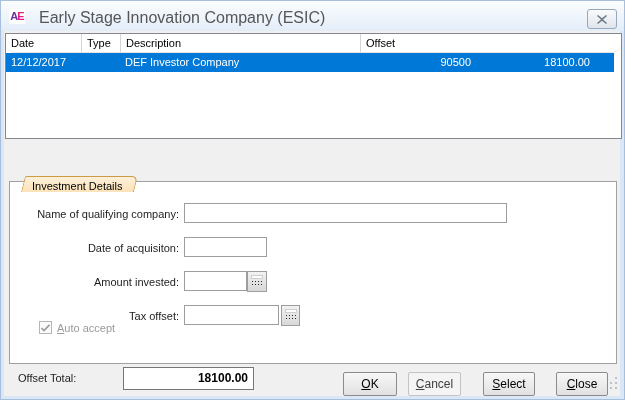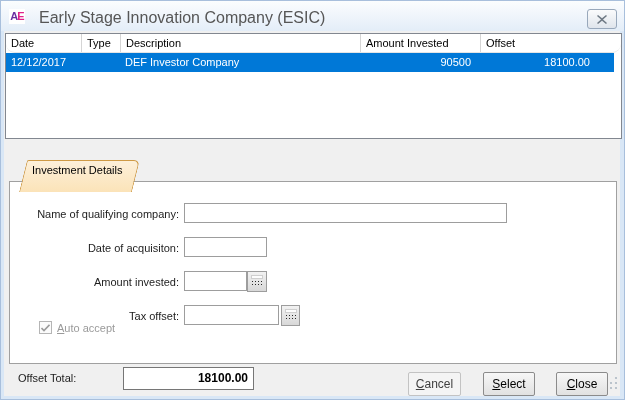--- a/index.html
+++ b/index.html
@@ -55,21 +55,21 @@
   .c2 { width:39px; }
   .c3 { width:240px; }
   .c4 { width:120px; }
   .c5 { flex:1; }
   .num { text-align:right; padding-left:0 !important; }
   .lv-row .c4.num { padding-right:9px; }
   .lv-row .c5.num { padding-right:24px; }
 
   
   .tab {
-    position:absolute; left:22px; top:159px; width:113px; height:32px; z-index:3;
+    position:absolute; left:22px; top:175px; width:113px; height:16px; z-index:3;
     cursor:default;
   }
   .tab::before {
     content:""; position:absolute; left:0; right:0; top:0; bottom:0;
     background:linear-gradient(to bottom,#fdf0da,#fbe3b8);
     border:1px solid #cf9a45; border-bottom:none;
     border-radius:2px 6px 0 0;
     transform:skewX(-14deg);
   }
   .tab span {
@@ -156,21 +156,20 @@
         <path d="M1 0 L5 3.2 L9 0 L10 1 L6 4.5 L10 8 L9 9 L5 5.8 L1 9 L0 8 L4 4.5 L0 1 Z" fill="#6f7a85"></path>
       </svg>
     </div>
   </div>
 
   <div class="listview">
     <div class="lv-header">
       <div class="cell c1">Date</div>
       <div class="cell c2">Type</div>
       <div class="cell c3">Description</div>
-      <div class="cell c4">Amount Invested</div>
       <div class="cell c5">Offset</div>
     </div>
     <div class="lv-row selected">
       <div class="cell c1">12/12/2017</div>
       <div class="cell c2"></div>
       <div class="cell c3">DEF Investor Company</div>
       <div class="cell c4 num">90500</div>
       <div class="cell c5 num">18100.00</div>
     </div>
   </div>
@@ -206,20 +205,21 @@
       <svg width="9" height="8" viewBox="0 0 9 8">
         <path d="M0.5 4 L3 6.5 L8.5 0.8" stroke="#9b9b9b" stroke-width="1.6" fill="none"></path>
       </svg>
     </div>
     <span class="checklabel"><span class="accel">A</span><span>uto accept</span></span>
   </div>
 
   <div class="footer-label">Offset Total:</div>
   <div class="total-field">18100.00</div>
 
+  <button class="btn btn-ok"><span class="accel">O</span><span>K</span></button>
   <button class="btn btn-cancel disabled" disabled=""><span class="accel">C</span><span>ancel</span></button>
   <button class="btn btn-select"><span class="accel">S</span><span>elect</span></button>
   <button class="btn btn-close"><span class="accel">C</span><span>lose</span></button>
 
   <div class="resize-grip">
     <svg width="13" height="16" viewBox="0 0 13 16">
       <circle cx="10" cy="3" r="1.1" fill="#aeb9c4"></circle>
       <circle cx="10" cy="8" r="1.1" fill="#aeb9c4"></circle>
       <circle cx="10" cy="13" r="1.1" fill="#aeb9c4"></circle>
       <circle cx="5" cy="8" r="1.1" fill="#aeb9c4"></circle>

